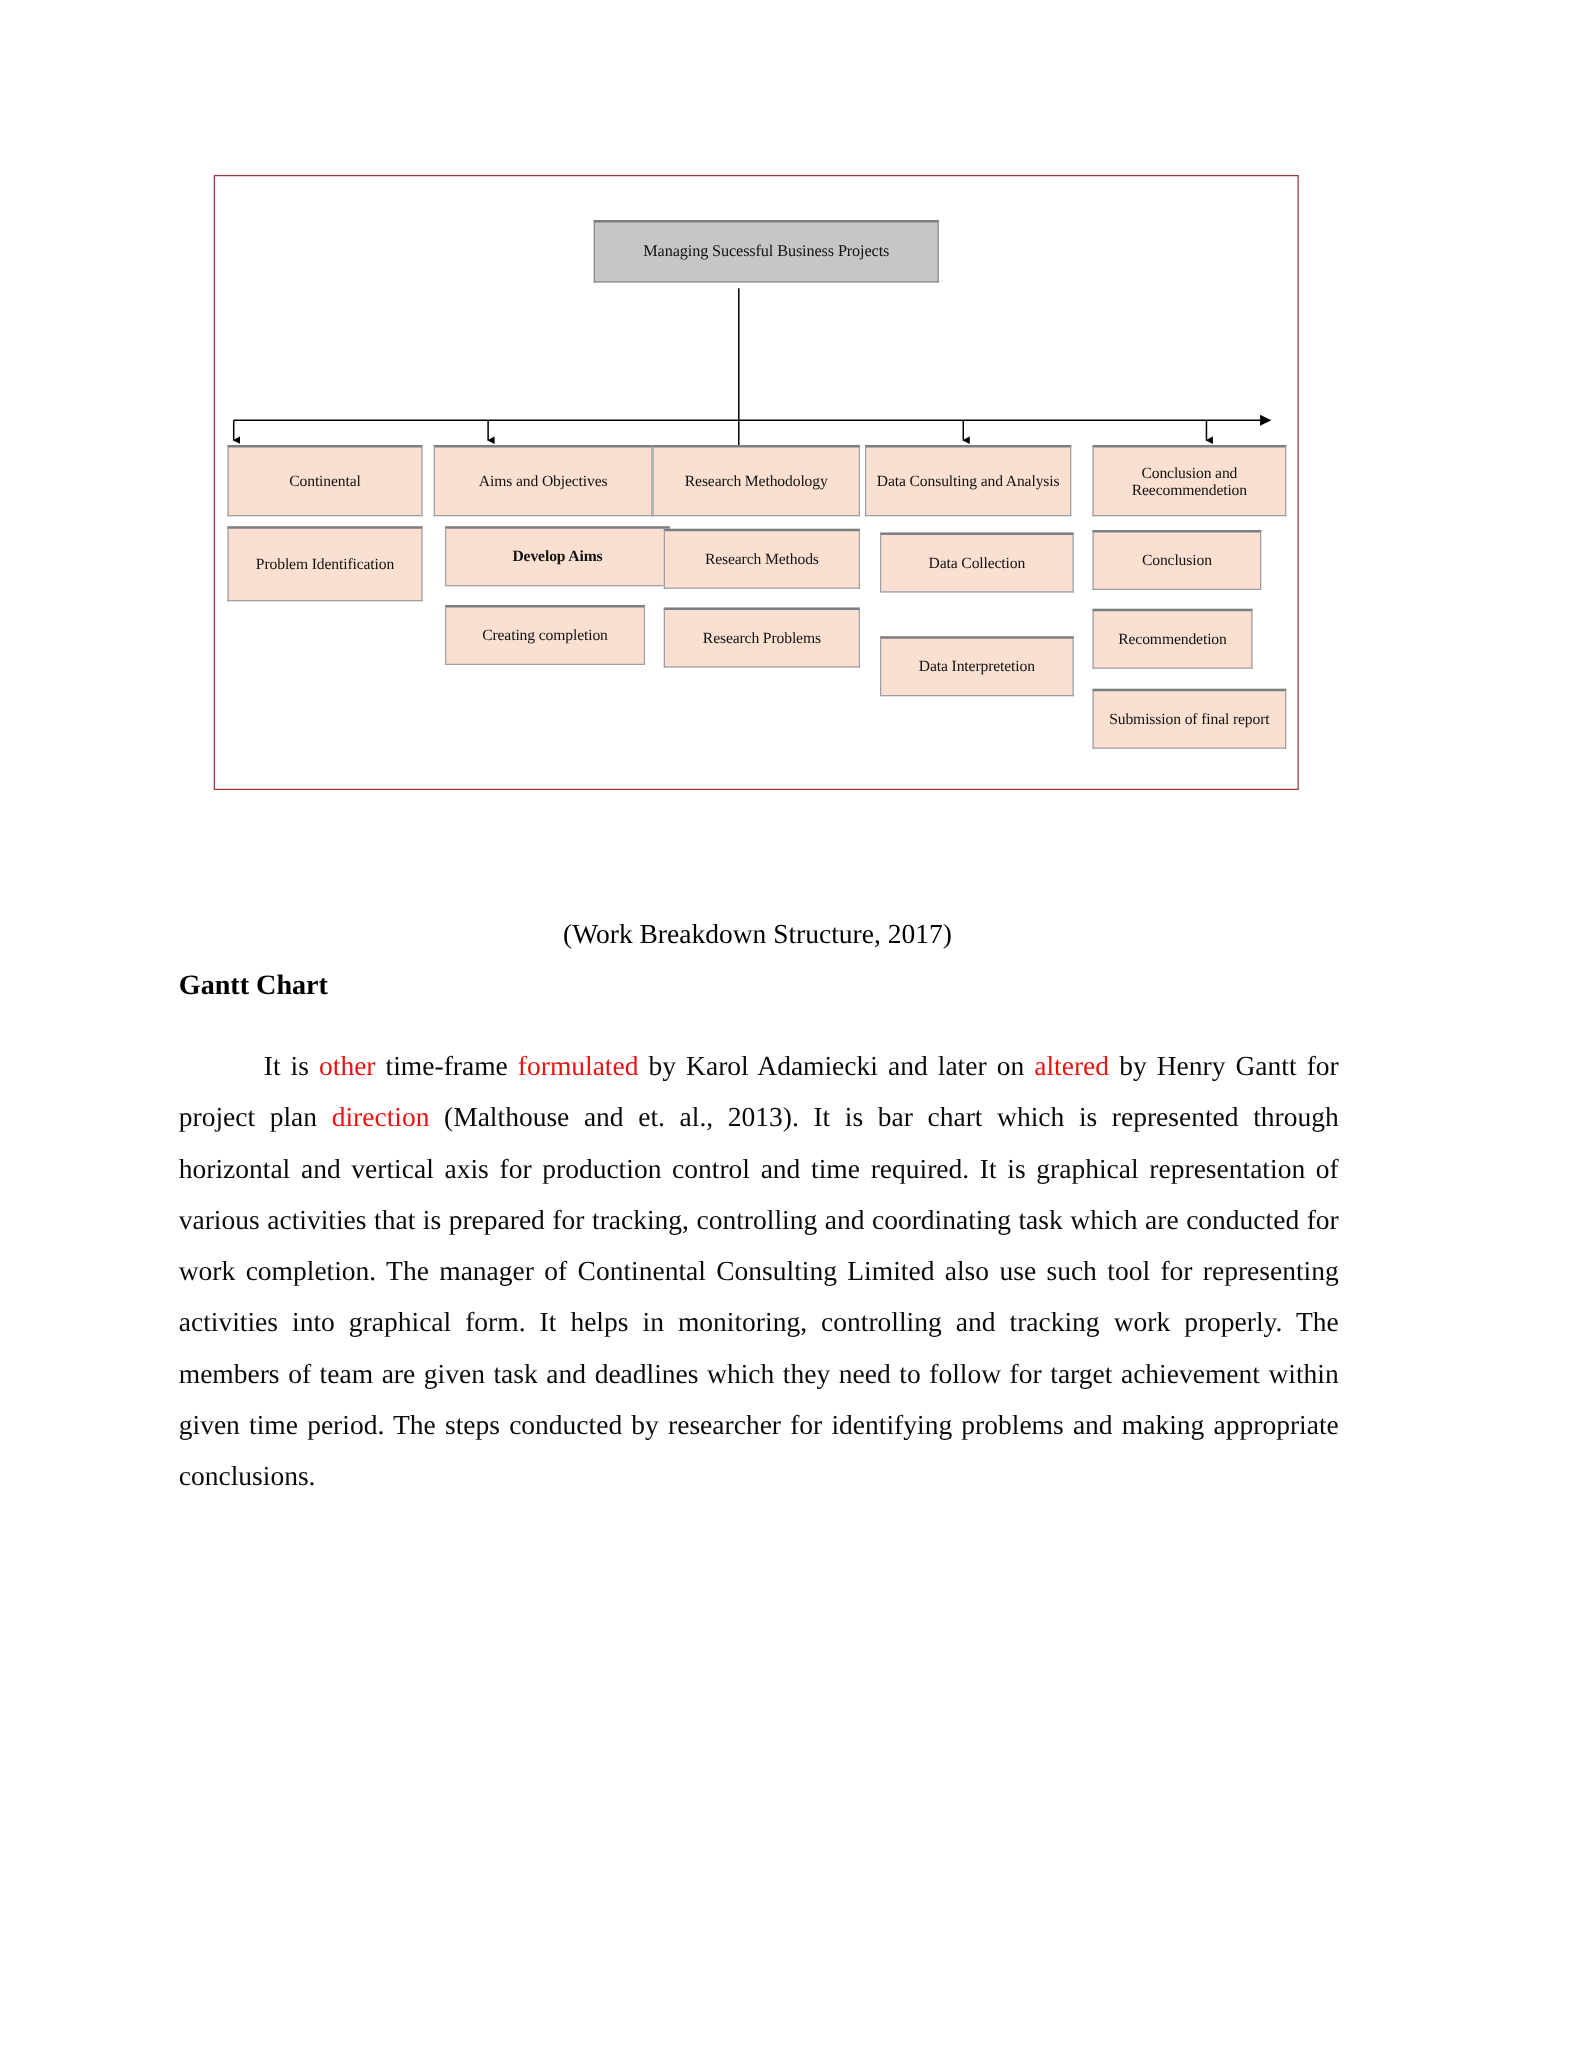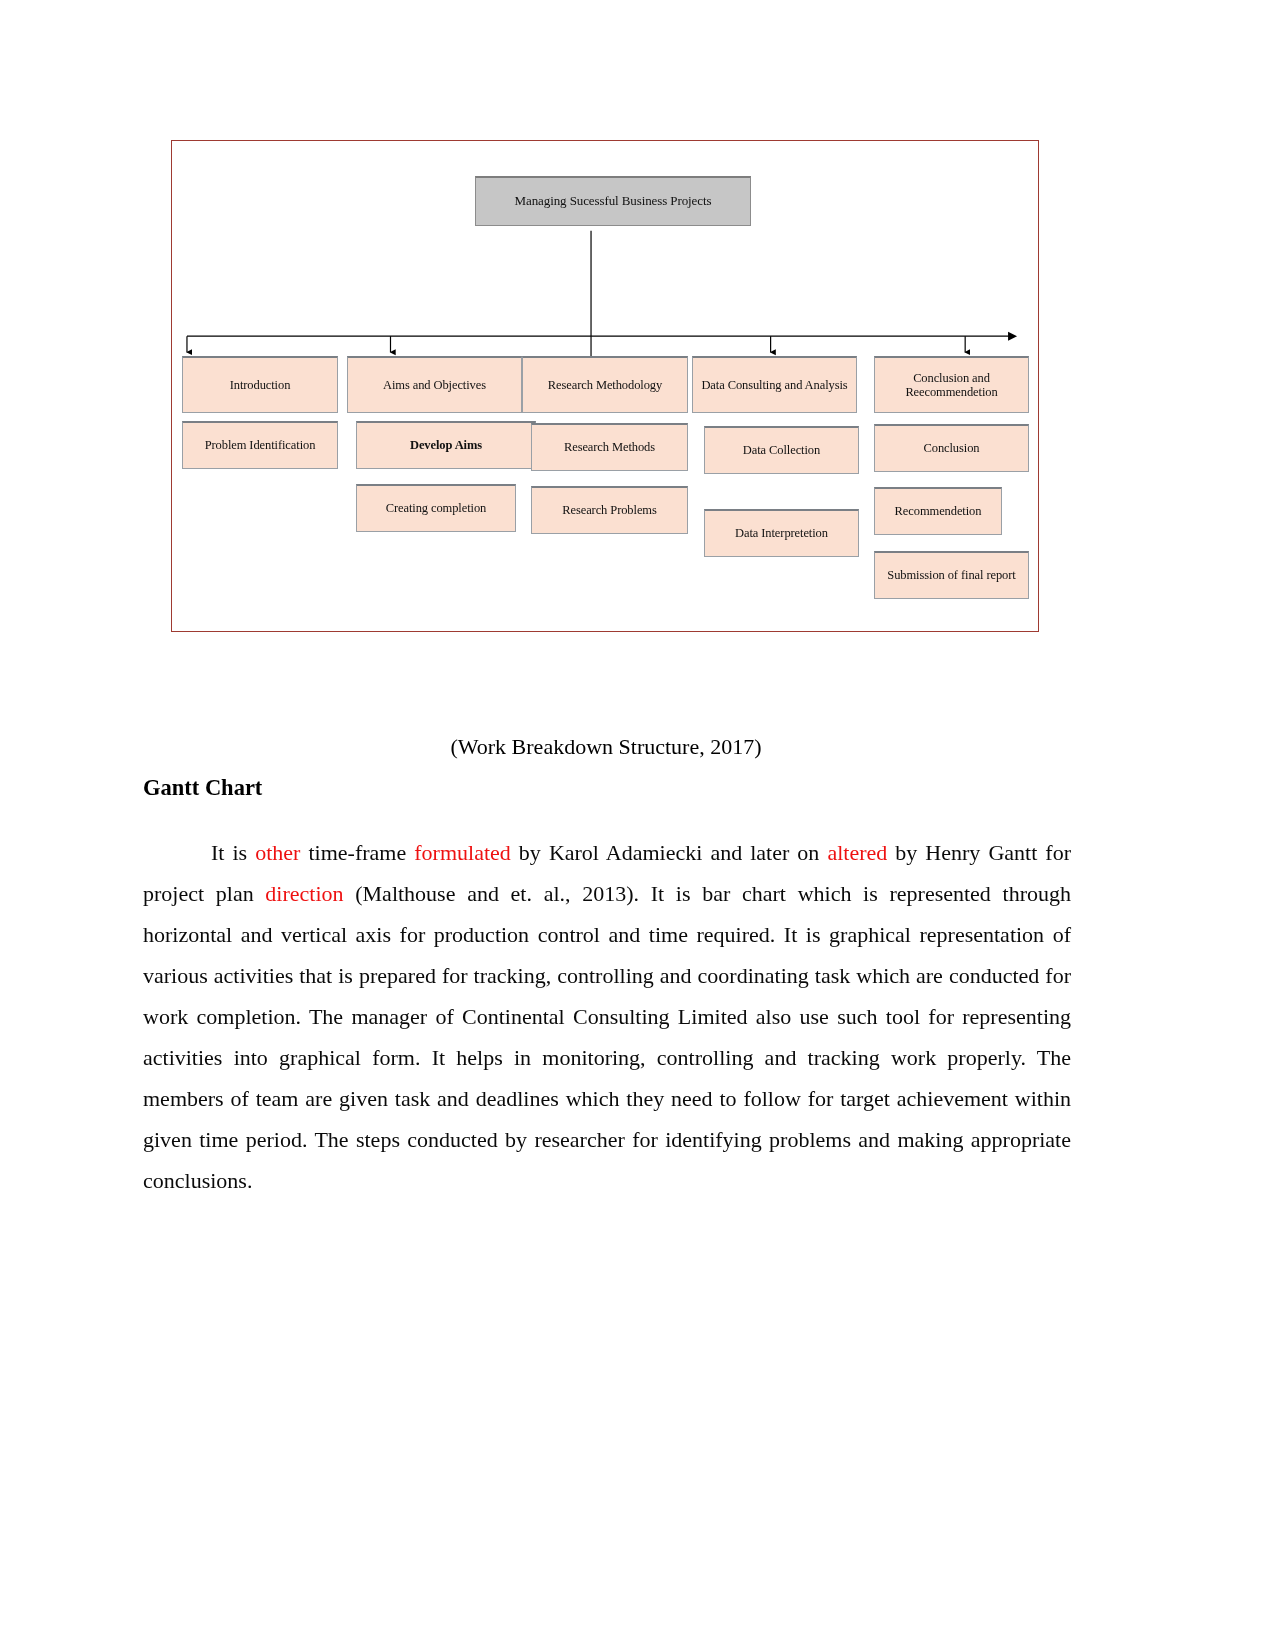--- a/index.html
+++ b/index.html
@@ -113,23 +113,23 @@
     <line x1="420" y1="196" x2="420" y2="222" stroke="#000000" stroke-width="1.2" marker-end="url(#arrowhead)"></line>
     <line x1="600" y1="196" x2="600" y2="212" stroke="#000000" stroke-width="1.2" marker-end="url(#arrowhead)"></line>
     <line x1="795" y1="196" x2="795" y2="212" stroke="#000000" stroke-width="1.2" marker-end="url(#arrowhead)"></line>
   </svg>
 
   <div class="node root" style="left:303px; top:35px; width:276px; height:50px;">
     <span>Managing Sucessful Business Projects</span>
   </div>
 
   <div class="node" style="left:10px; top:215px; width:156px; height:57px;">
-    <span>Introduction</span>
+    <span>Continental</span>
   </div>
-  <div class="node" style="left:10px; top:280px; width:156px; height:48px;">
+  <div class="node" style="left:10px; top:280px; width:156px; height:60px;">
     <span>Problem Identification</span>
   </div>
 
   <div class="node" style="left:175px; top:215px; width:175px; height:57px;">
     <span>Aims and Objectives</span>
   </div>
   <div class="node" style="left:184px; top:280px; width:180px; height:48px;font-weight:bold;">
     <span>Develop Aims</span>
   </div>
   <div class="node" style="left:184px; top:343px; width:160px; height:48px;">
@@ -152,21 +152,21 @@
   <div class="node" style="left:532px; top:285px; width:155px; height:48px;">
     <span>Data Collection</span>
   </div>
   <div class="node" style="left:532px; top:348px; width:155px; height:48px;margin-top:20px;">
     <span>Data Interpretetion</span>
   </div>
 
   <div class="node" style="left:702px; top:215px; width:155px; height:57px;">
     <span>Conclusion and Reecommendetion</span>
   </div>
-  <div class="node" style="left:702px; top:283px; width:155px; height:48px;">
+  <div class="node" style="left:702px; top:283px; width:135px; height:48px;">
     <span>Conclusion</span>
   </div>
   <div class="node" style="left:702px; top:346px; width:128px; height:48px;align-items:center;">
     <span>Recommendetion</span>
   </div>
   <div class="node" style="left:702px; top:410px; width:155px; height:48px;">
     <span>Submission of final report</span>
   </div>
 
 </div>

